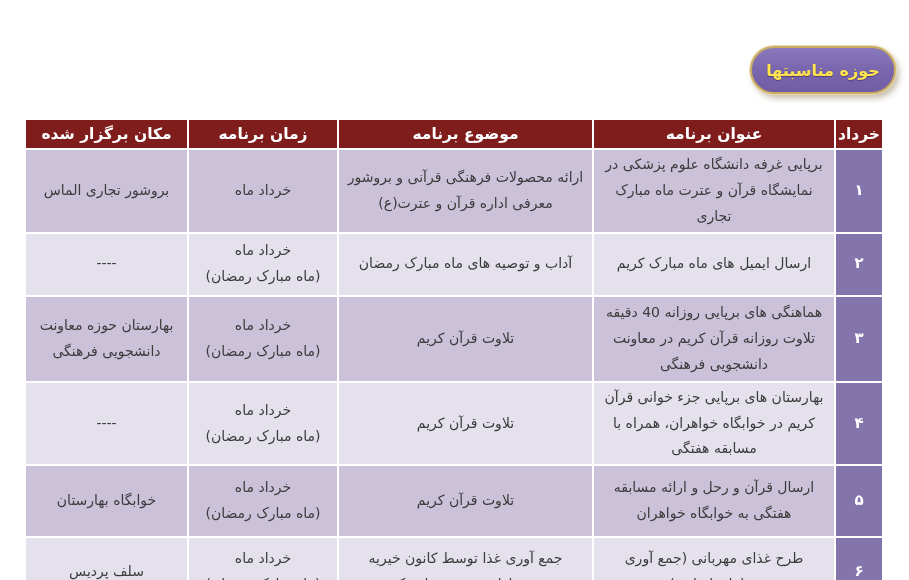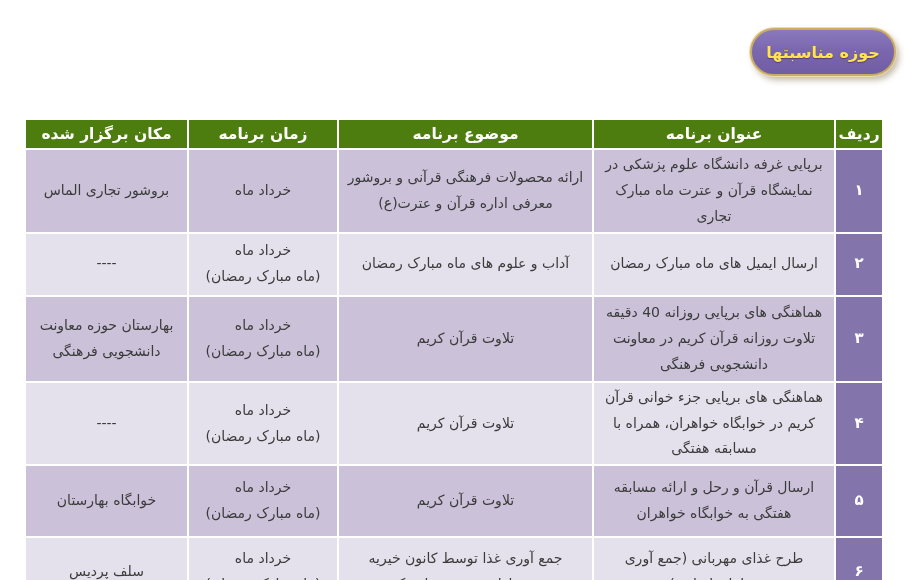--- a/index.html
+++ b/index.html
@@ -7,21 +7,21 @@
     width: 909px; height: 580px;
     background: #ffffff;
     overflow: hidden;
     font-family: "DejaVu Sans", sans-serif;
   }
   .page { position: relative; width: 909px; height: 580px; direction: rtl; }
 
   
   .badge {
     position: absolute;
-    top: 28px; right: 13px;
+    top: 46px; right: 13px;
     width: 146px; height: 48px;
     background: linear-gradient(180deg, #8a79bd 0%, #7b67ae 45%, #705da3 100%);
     border: 2px solid #c9ab62;
     border-radius: 26px;
     box-shadow: 0 0 0 1px #e9dcae, 3px 4px 6px rgba(120,100,60,0.45);
     display: flex; align-items: center; justify-content: center;
     cursor: pointer;
   }
   .badge span {
     color: #ffe44d;
@@ -40,21 +40,21 @@
     table-layout: fixed;
     direction: rtl;
   }
   .schedule col.c-num   { width: 48px; }
   .schedule col.c-title { width: 242px; }
   .schedule col.c-subj  { width: 255px; }
   .schedule col.c-time  { width: 150px; }
   .schedule col.c-loc   { width: 163px; }
 
   .schedule th {
-    background: #4d7c0f;
+    background: #7f1d1d;
     color: #ffffff;
     font-size: 15.5px;
     font-weight: bold;
     height: 30px;
     border: 2px solid #ffffff;
     text-align: center;
     vertical-align: middle;
   }
   .schedule td {
     border: 2px solid #ffffff;
@@ -94,61 +94,61 @@
   <table class="schedule">
     <colgroup>
       <col class="c-num">
         <col class="c-title">
         <col class="c-subj">
         <col class="c-time">
         <col class="c-loc">
     </colgroup>
     <thead>
       <tr>
-        <th>ردیف</th>
+        <th>خرداد</th>
         <th>عنوان برنامه</th>
         <th>موضوع برنامه</th>
         <th>زمان برنامه</th>
         <th>مکان برگزار شده</th>
       </tr>
     </thead>
     <tbody>
       <tr class="row-odd r1">
         <td class="num">۱</td>
         <td class="cell">برپایی غرفه دانشگاه علوم پزشکی در نمایشگاه قرآن و عترت ماه مبارک تجاری</td>
         <td class="cell">ارائه محصولات فرهنگی قرآنی و بروشور معرفی اداره قرآن و عترت(ع)</td>
         <td class="cell">
             <span class="t2">خرداد ماه</span>
             <span class="t2"></span>
           </td>
         <td class="cell">بروشور تجاری الماس</td>
       </tr>
       <tr class="row-even r2">
         <td class="num">۲</td>
-        <td class="cell">ارسال ایمیل های ماه مبارک رمضان</td>
-        <td class="cell">آداب و علوم های  ماه مبارک رمضان</td>
+        <td class="cell">ارسال ایمیل های ماه مبارک کریم</td>
+        <td class="cell">آداب و توصیه های  ماه مبارک رمضان</td>
         <td class="cell">
             <span class="t2">خرداد ماه</span>
             <span class="t2">(ماه مبارک رمضان)</span>
           </td>
         <td class="cell">----</td>
       </tr>
       <tr class="row-odd r3">
         <td class="num">۳</td>
         <td class="cell">هماهنگی های برپایی روزانه 40 دقیقه تلاوت روزانه قرآن کریم در معاونت دانشجویی فرهنگی</td>
         <td class="cell">تلاوت قرآن کریم</td>
         <td class="cell">
             <span class="t2">خرداد ماه</span>
             <span class="t2">(ماه مبارک رمضان)</span>
           </td>
         <td class="cell">بهارستان حوزه معاونت دانشجویی فرهنگی</td>
       </tr>
       <tr class="row-even r4">
         <td class="num">۴</td>
-        <td class="cell">هماهنگی های برپایی جزء خوانی  قرآن کریم  در خوابگاه خواهران، همراه با مسابقه هفتگی</td>
+        <td class="cell">بهارستان های برپایی جزء خوانی  قرآن کریم  در خوابگاه خواهران، همراه با مسابقه هفتگی</td>
         <td class="cell">تلاوت قرآن کریم</td>
         <td class="cell">
             <span class="t2">خرداد ماه</span>
             <span class="t2">(ماه مبارک رمضان)</span>
           </td>
         <td class="cell">----</td>
       </tr>
       <tr class="row-odd r5">
         <td class="num">۵</td>
         <td class="cell">ارسال قرآن و رحل و ارائه مسابقه هفتگی به خوابگاه خواهران</td>

